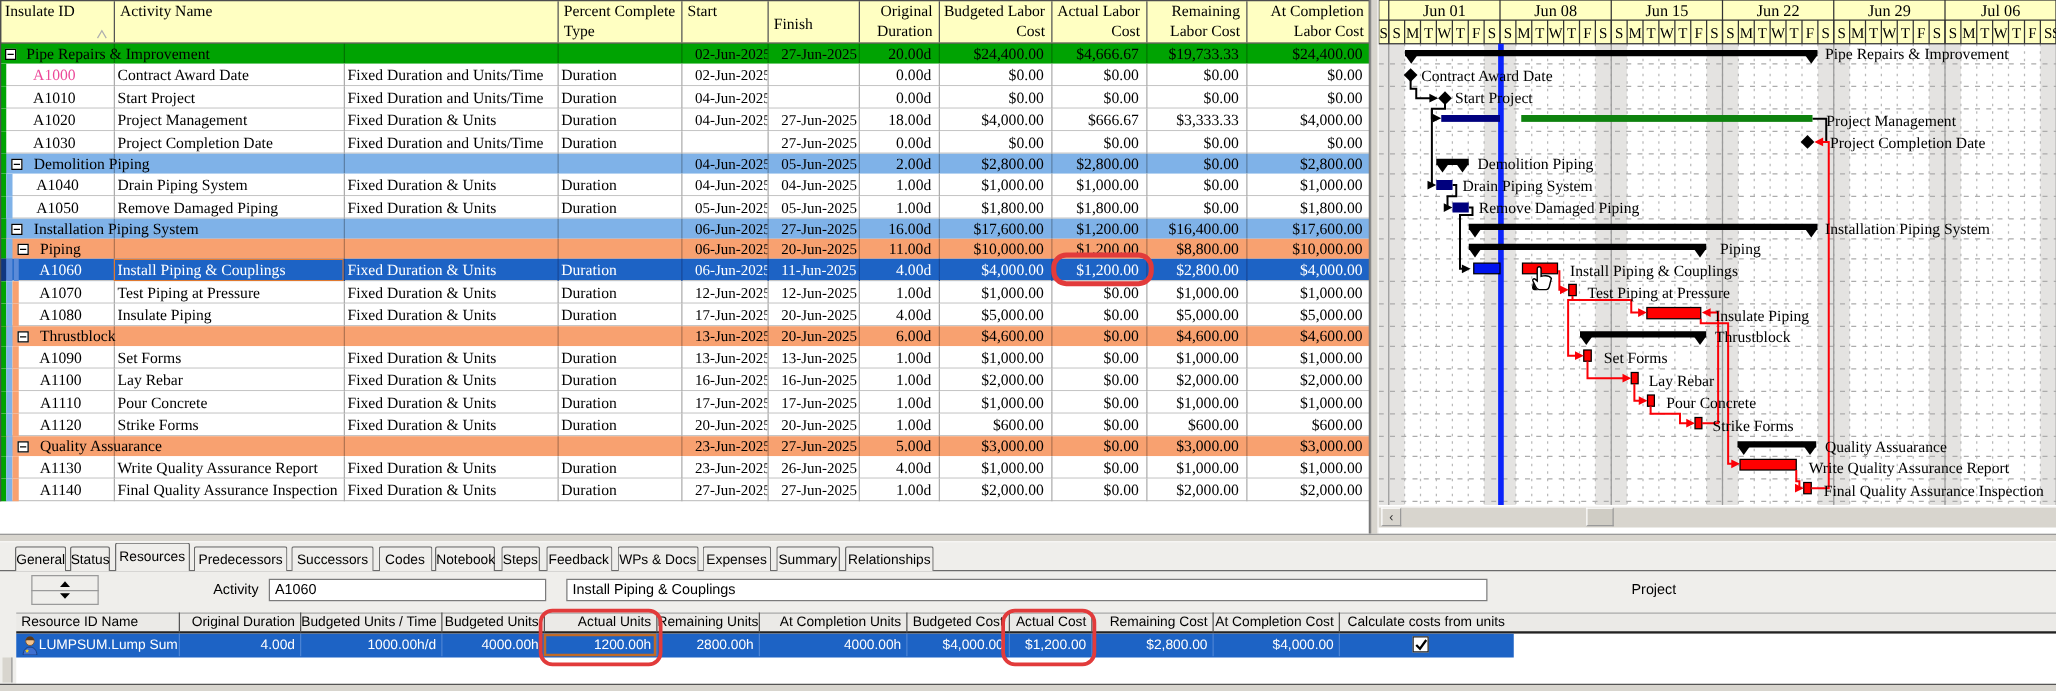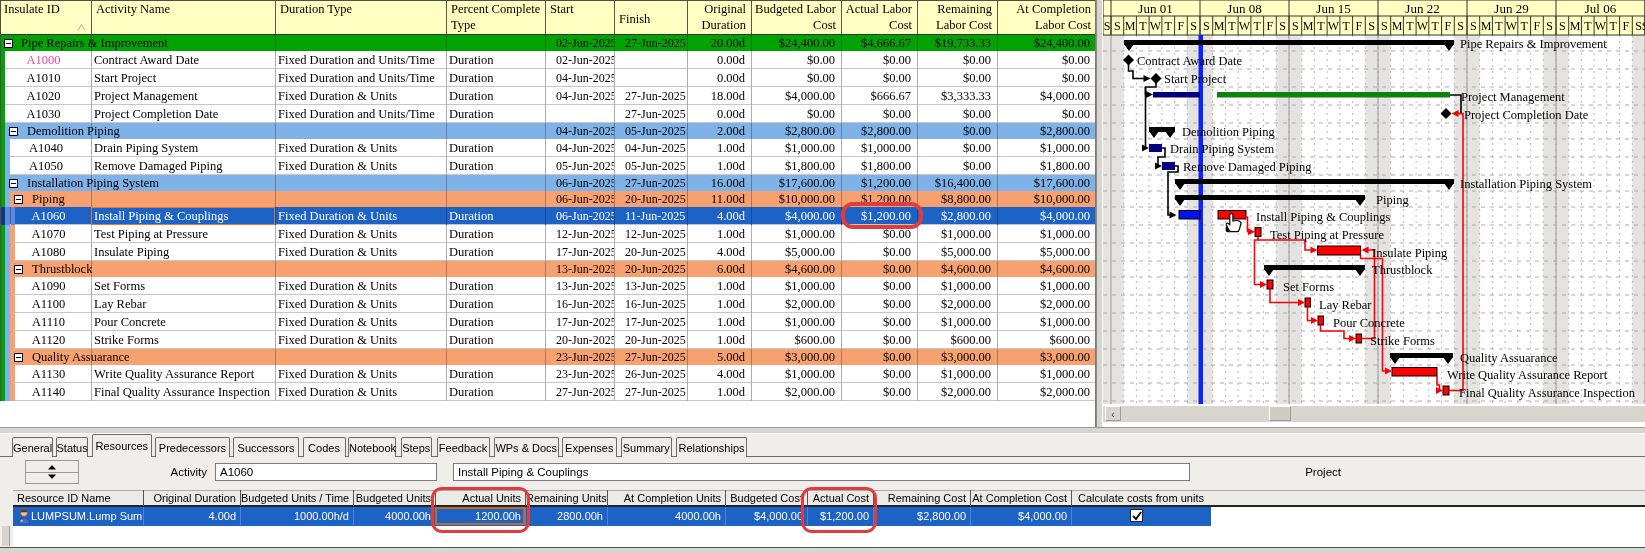--- a/index.html
+++ b/index.html
@@ -7,21 +7,20 @@
 .abs{position:absolute}
 .cell{position:absolute;overflow:hidden;white-space:nowrap;font-size:12.5px;color:#000}
 .num{text-align:right;padding-right:6px}
 .dt{padding-left:10px;font-size:12px}
 
 </style></head><body>
 <div id="app">
 <div class="abs" style="left:0px;top:0px;width:1096px;height:35px;background:#FFFFC2;border:1px solid #4d4d4d;border-bottom:1px solid #333"></div>
 <div class="cell" style="left:0px;top:1px;width:91px;height:33px;font-size:12.5px;line-height:15.5px;text-align:left;padding-left:4px;padding-top:1px;overflow:hidden;white-space:nowrap">Insulate ID</div>
 <div class="cell" style="left:91px;top:1px;width:184px;height:33px;border-left:1px solid #555;font-size:12.5px;line-height:15.5px;text-align:left;padding-left:4px;padding-top:1px;overflow:hidden;white-space:nowrap">Activity Name</div>
-<div class="cell" style="left:275px;top:1px;width:171px;height:33px;border-left:1px solid #555;font-size:12.5px;line-height:15.5px;text-align:left;padding-left:4px;padding-top:1px;overflow:hidden;white-space:nowrap">Duration Type</div>
 <div class="cell" style="left:446px;top:1px;width:99px;height:33px;border-left:1px solid #555;font-size:12.5px;line-height:15.5px;text-align:left;padding-left:4px;padding-top:1px;overflow:hidden;white-space:nowrap">Percent Complete<br>Type</div>
 <div class="cell" style="left:545px;top:1px;width:69px;height:33px;border-left:1px solid #555;font-size:12.5px;line-height:15.5px;text-align:left;padding-left:4px;padding-top:1px;overflow:hidden;white-space:nowrap">Start</div>
 <div class="cell" style="left:614px;top:1px;width:73px;height:33px;border-left:1px solid #555;font-size:12.5px;line-height:15.5px;text-align:left;padding-left:4px;padding-top:11px;overflow:hidden;white-space:nowrap">Finish</div>
 <div class="cell" style="left:687px;top:1px;width:64px;height:33px;border-left:1px solid #555;font-size:12.5px;line-height:15.5px;text-align:right;padding-right:5px;padding-top:1px;overflow:hidden;white-space:nowrap">Original<br>Duration</div>
 <div class="cell" style="left:751px;top:1px;width:90px;height:33px;border-left:1px solid #555;font-size:12.5px;line-height:15.5px;text-align:right;padding-right:5px;padding-top:1px;overflow:hidden;white-space:nowrap">Budgeted Labor<br>Cost</div>
 <div class="cell" style="left:841px;top:1px;width:76px;height:33px;border-left:1px solid #555;font-size:12.5px;line-height:15.5px;text-align:right;padding-right:5px;padding-top:1px;overflow:hidden;white-space:nowrap">Actual Labor<br>Cost</div>
 <div class="cell" style="left:917px;top:1px;width:80px;height:33px;border-left:1px solid #555;font-size:12.5px;line-height:15.5px;text-align:right;padding-right:5px;padding-top:1px;overflow:hidden;white-space:nowrap">Remaining<br>Labor Cost</div>
 <div class="cell" style="left:997px;top:1px;width:99px;height:33px;border-left:1px solid #555;font-size:12.5px;line-height:15.5px;text-align:right;padding-right:5px;padding-top:1px;overflow:hidden;white-space:nowrap">At Completion<br>Labor Cost</div>
 <svg class="abs" style="left:76px;top:23px" width="12" height="9">
       <path d="M2,7.5 L5.5,1.5 L9,7.5" fill="none" stroke="#AFAFAF" stroke-width="1"></path>

